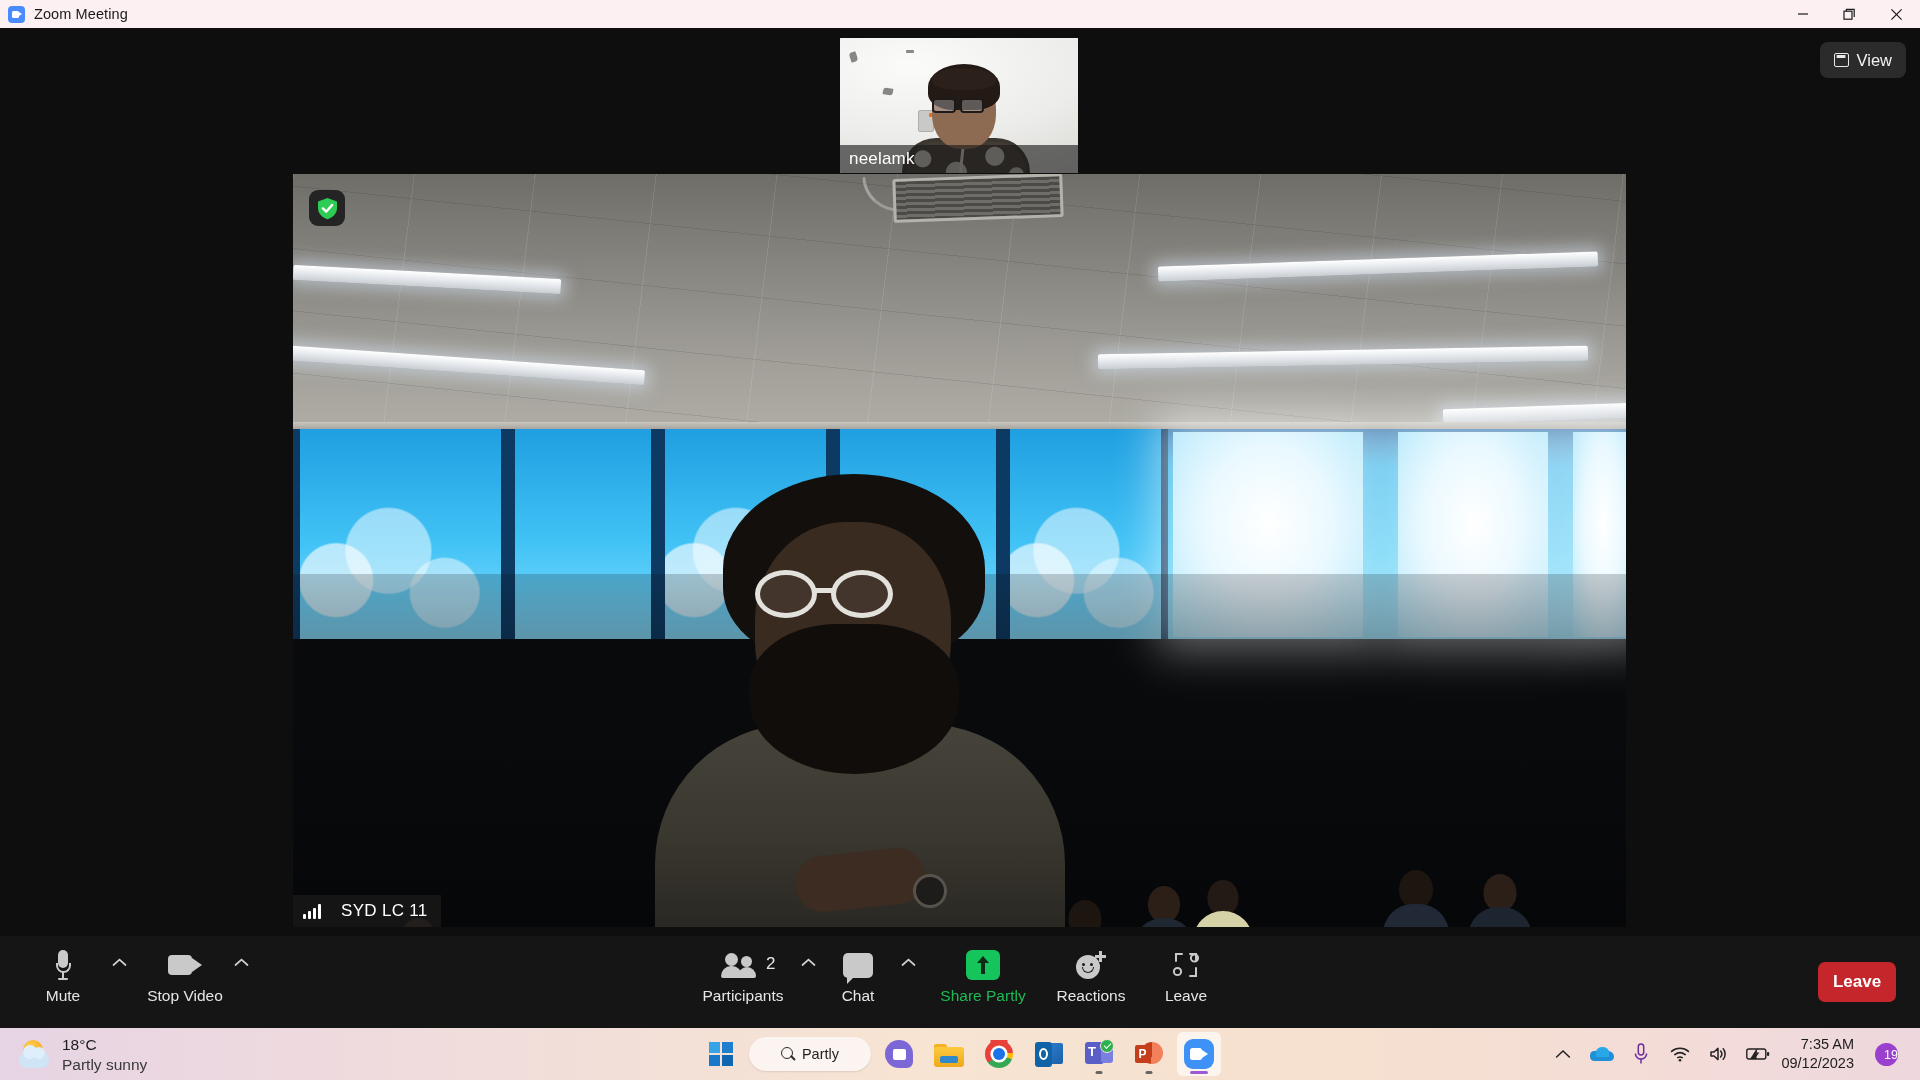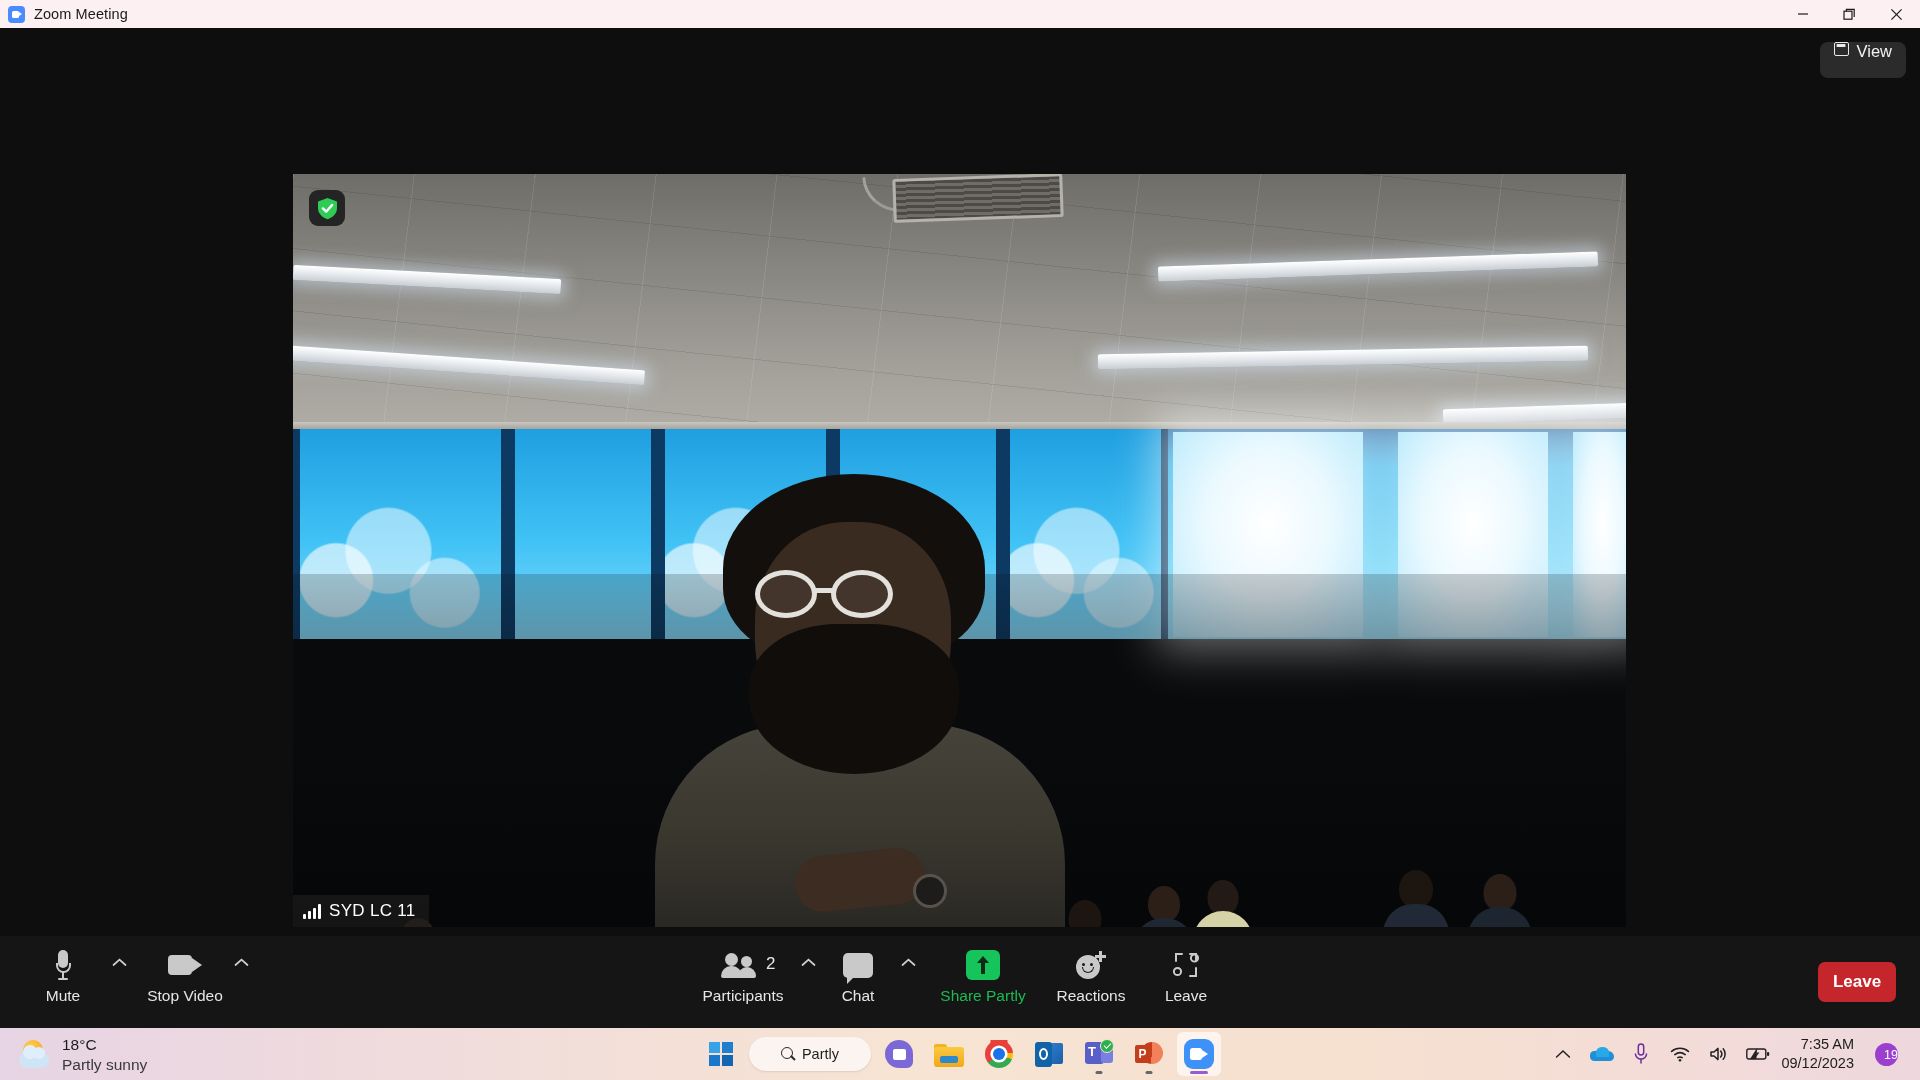--- a/index.html
+++ b/index.html
@@ -74,21 +74,21 @@
     background:#ddd9d2; border-radius:2px; transform:rotate(6deg); }
   .sv-namebar{
     position:absolute; left:0; bottom:0; width:100%; height:28px;
     background:rgba(25,25,25,.62); display:flex; align-items:center;
   }
   .sv-name{ color:#fff; font-size:17px; margin-left:9px; letter-spacing:.2px; }
 
   
   .viewbtn{
     position:absolute; right:14px; top:14px; height:36px; padding:0 14px;
-    background:#2b2b2b; border-radius:8px; display:flex; gap:8px;
+    background:#2b2b2b; border-radius:8px; display:flex; align-items:center; gap:8px;
     color:#f2f2f2; font-size:16.5px; cursor:pointer;
   }
   .view-ic{ width:15px; height:14px; position:relative; }
   .view-ic:before{ content:""; position:absolute; inset:0;
     border:1.8px solid #e9e9e9; border-radius:2px; }
   .view-ic:after{ content:""; position:absolute; left:1.8px; top:1.8px; right:1.8px; height:3.4px;
     background:#e9e9e9;
     box-shadow: inset -5.2px 0 0 -3.6px #2b2b2b, inset 5.2px 0 0 -3.6px #2b2b2b; }
 
   
@@ -163,21 +163,21 @@
   .sp-watch{ position:absolute; left:268px; top:400px; width:34px; height:34px;
     background:#1d1c1a; border-radius:50%; border:3px solid #57534b; }
 
   .shield{
     position:absolute; left:16px; top:16px; width:36px; height:36px;
     background:#242424; border-radius:9px; display:flex; align-items:center; justify-content:center;
   }
   .shield svg{ display:block; }
   .netlabel{
     position:absolute; left:0px; bottom:0px; height:32px; padding:0 14px 0 10px;
-    background:rgba(30,30,30,.62); display:flex; align-items:center; gap:8px;
+    background:rgba(30,30,30,.62); display:flex; align-items:center; gap:20px;
   }
   .bars{ display:flex; align-items:flex-end; gap:2px; height:15px; }
   .bars i{ display:block; width:3px; background:#fff; border-radius:1px; }
   .bars i:nth-child(1){height:5px;} .bars i:nth-child(2){height:8px;}
   .bars i:nth-child(3){height:11px;} .bars i:nth-child(4){height:15px;}
   .netlabel span{ color:#fff; font-size:17px; letter-spacing:.3px; }
 
   
   .toolbar{
     position:absolute; left:0; bottom:0; width:1920px; height:92px; background:#151515;
@@ -389,20 +389,39 @@
       <svg width="13" height="13" viewBox="0 0 13 13">
         <line x1="1.4" y1="1.4" x2="11.6" y2="11.6" stroke="#1a1a1a" stroke-width="1.2"></line>
         <line x1="11.6" y1="1.4" x2="1.4" y2="11.6" stroke="#1a1a1a" stroke-width="1.2"></line>
       </svg>
     </div>
   </div>
 </div>
 
 <div class="meeting">
 
+  <div class="selfview">
+    <div class="sv-wall"></div>
+    <div class="sv-mark sv-m1"></div>
+    <div class="sv-mark sv-m2"></div>
+    <div class="sv-mark sv-m3"></div>
+    <div class="sv-device"></div>
+    <div class="sv-body"></div>
+    <div class="sv-pattern"></div>
+    <div class="sv-cable"></div>
+    <div class="sv-head"></div>
+    <div class="sv-hair"></div>
+    <div class="sv-fringe"></div>
+    <div class="sv-glass sv-gl"></div>
+    <div class="sv-glass sv-gr"></div>
+    <div class="sv-bridge"></div>
+    <div class="sv-namebar">
+      <span class="sv-name">neelamk</span>
+    </div>
+  </div>
 
   <div class="viewbtn">
     <span class="view-ic"></span>
     <span>View</span>
   </div>
 
   <div class="stage">
     <div class="vid">
 
       <div class="ceiling">

